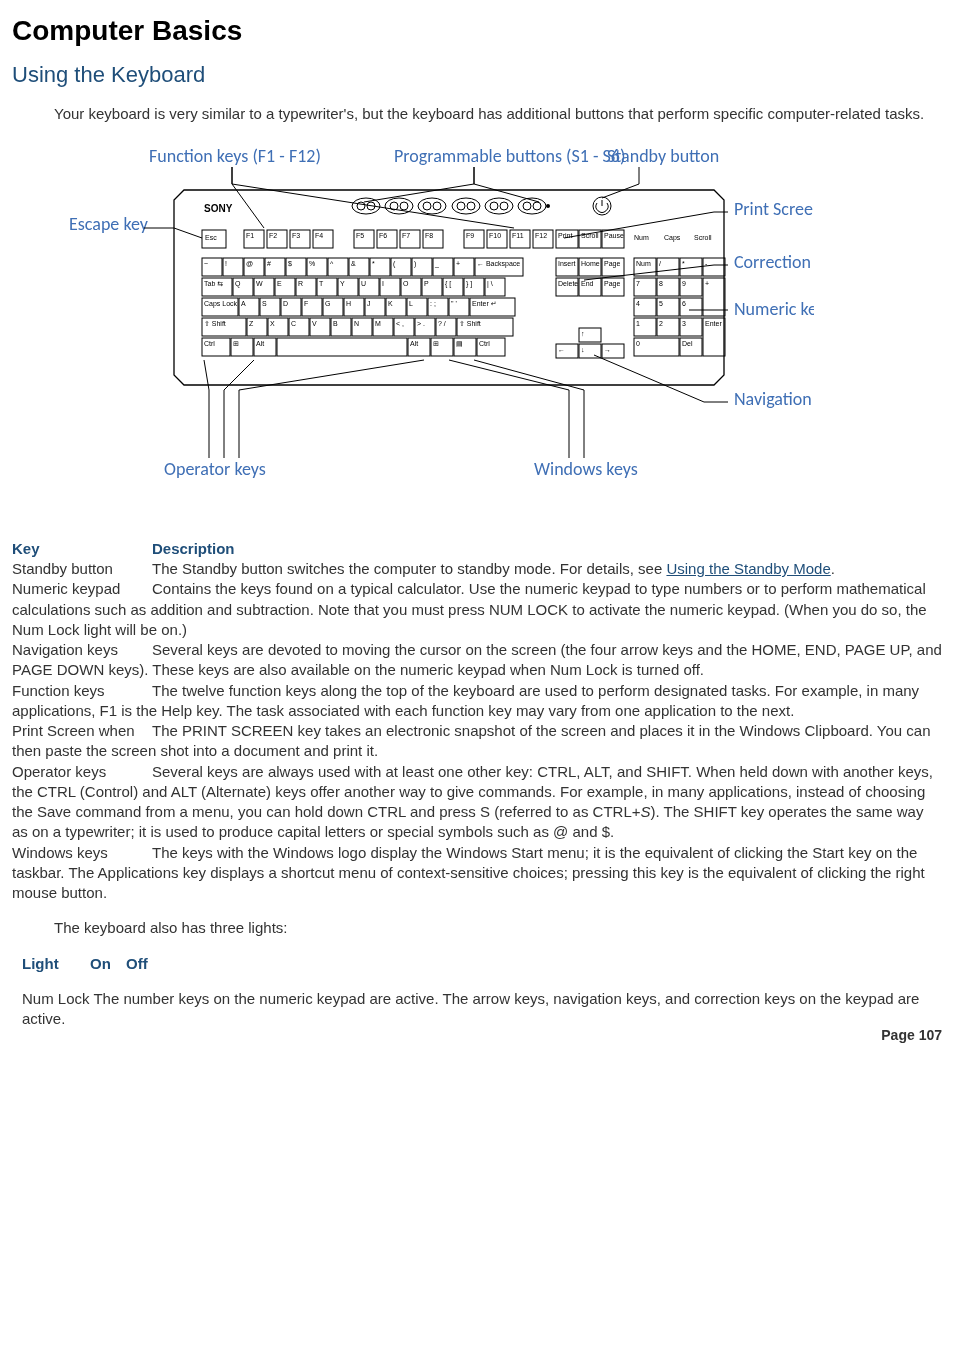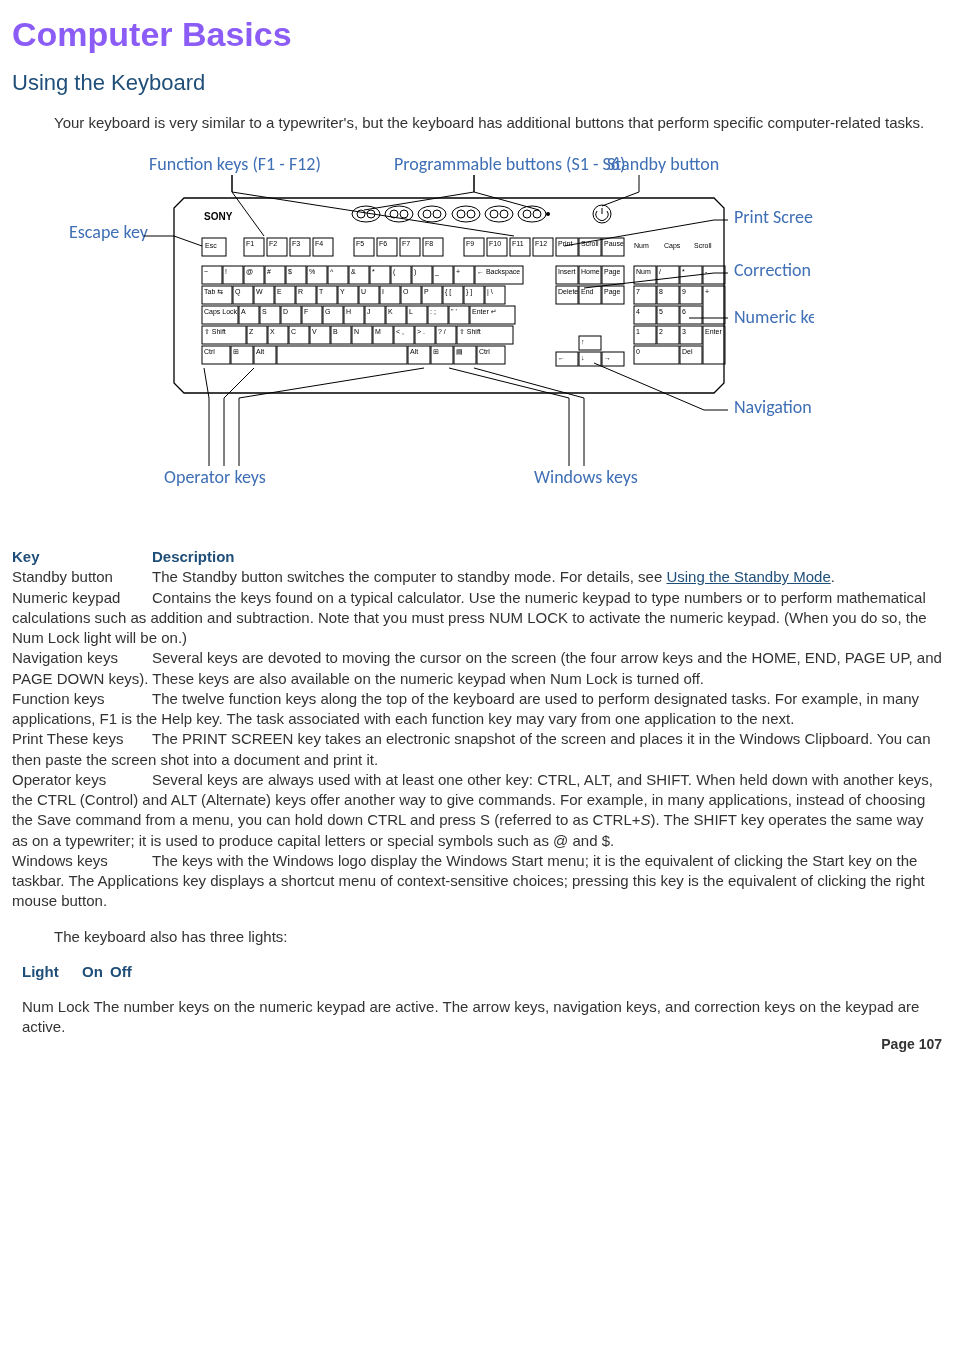--- a/index.html
+++ b/index.html
@@ -5,22 +5,22 @@
   body {
     font-family: Verdana, Geneva, sans-serif;
     font-size: 15px;
     color: #333;
     margin: 0;
     padding: 12px;
     width: 930px;
     line-height: 1.35;
   }
   h1 {
-    color: #8b5cf6;
-    font-size: 34px;
+    color: #000000;
+    font-size: 28px;
     margin: 0 0 10px 0;
     font-weight: bold;
   }
   h2 {
     color: #1f4e79;
     font-size: 22px;
     font-weight: normal;
     margin: 6px 0 12px 0;
   }
   .indent {
@@ -64,20 +64,21 @@
   a.doclink {
     color: #1f4e79;
     text-decoration: underline;
   }
   .lights-head {
     display: flex;
     font-weight: bold;
     color: #1f4e79;
     margin-top: 6px;
     margin-left: 10px;
+    gap: 8px;
   }
   .lights-head .lc1 { width: 60px; }
   .lights-head .lc2 { width: 28px; }
   .lights-row {
     margin-left: 10px;
   }
   .page-num {
     position: relative;
     text-align: right;
     font-size: 14px;
@@ -402,21 +403,21 @@
 <div class="col-headers">
   <span class="c1">Key</span>
   <span>Description</span>
 </div>
 
 <div id="key-rows">
     <p class="kdesc"><span class="kname">Standby button</span>The Standby button switches the computer to standby mode. For details, see <a class="doclink" href="#">Using the Standby Mode</a>.</p>
     <p class="kdesc"><span class="kname">Numeric keypad</span>Contains the keys found on a typical calculator. Use the numeric keypad to type numbers or to perform mathematical calculations such as addition and subtraction. Note that you must press NUM LOCK to activate the numeric keypad. (When you do so, the Num Lock light will be on.)</p>
     <p class="kdesc"><span class="kname">Navigation keys</span>Several keys are devoted to moving the cursor on the screen (the four arrow keys and the HOME, END, PAGE UP, and PAGE DOWN keys). These keys are also available on the numeric keypad when Num Lock is turned off.</p>
     <p class="kdesc"><span class="kname">Function keys</span>The twelve function keys along the top of the keyboard are used to perform designated tasks. For example, in many applications, F1 is the Help key. The task associated with each function key may vary from one application to the next.</p>
-    <p class="kdesc"><span class="kname">Print These keys</span>The PRINT SCREEN key takes an electronic snapshot of the screen and places it in the Windows Clipboard. You can then paste the screen shot into a document and print it.</p>
+    <p class="kdesc"><span class="kname">Print Screen when</span>The PRINT SCREEN key takes an electronic snapshot of the screen and places it in the Windows Clipboard. You can then paste the screen shot into a document and print it.</p>
     <p class="kdesc"><span class="kname">Operator keys</span>Several keys are always used with at least one other key: CTRL, ALT, and SHIFT. When held down with another keys, the CTRL (Control) and ALT (Alternate) keys offer another way to give commands. For example, in many applications, instead of choosing the Save command from a menu, you can hold down CTRL and press S (referred to as CTRL+<i>S</i>). The SHIFT key operates the same way as on a typewriter; it is used to produce capital letters or special symbols such as @ and $.</p>
     <p class="kdesc"><span class="kname">Windows keys</span>The keys with the Windows logo display the Windows Start menu; it is the equivalent of clicking the Start key on the taskbar. The Applications key displays a shortcut menu of context-sensitive choices; pressing this key is the equivalent of clicking the right mouse button.</p>
   </div>
 
 <p class="indent">The keyboard also has three lights:</p>
 
 <div class="lights-head">
   <span class="lc1">Light</span>
   <span class="lc2">On</span>
   <span>Off</span>

